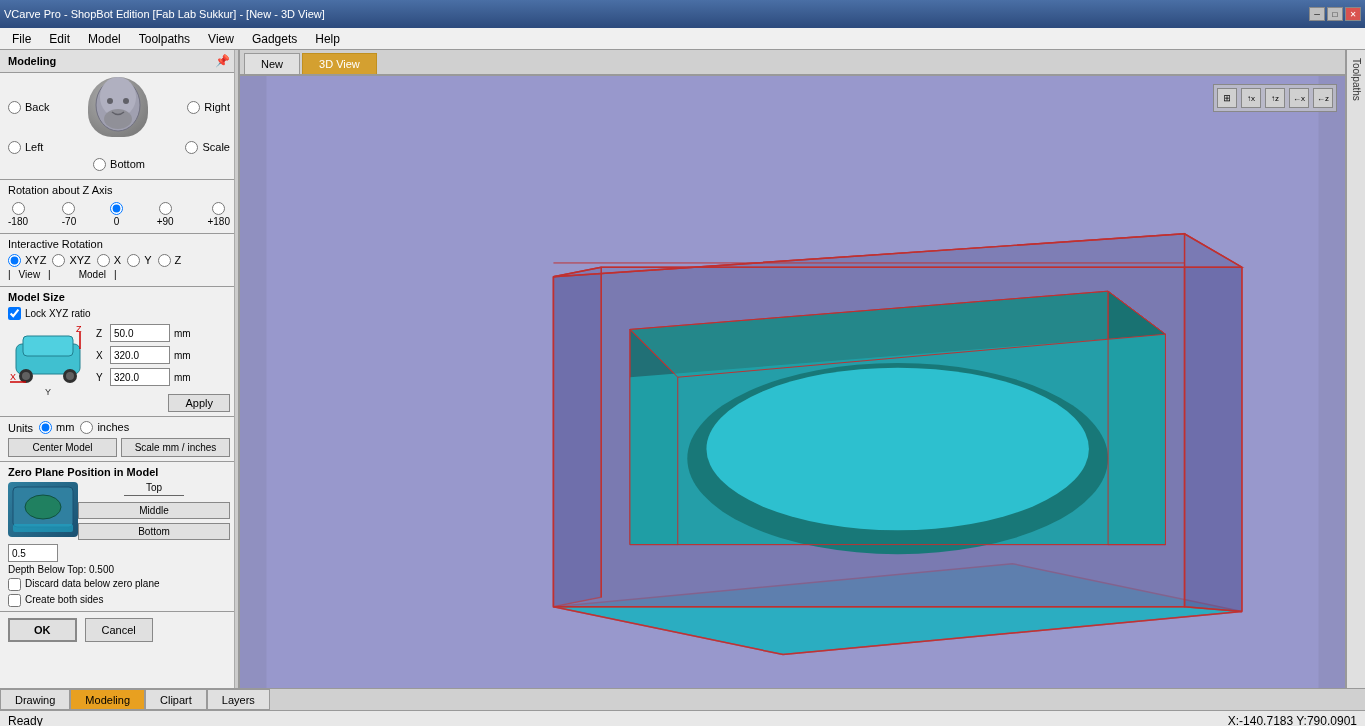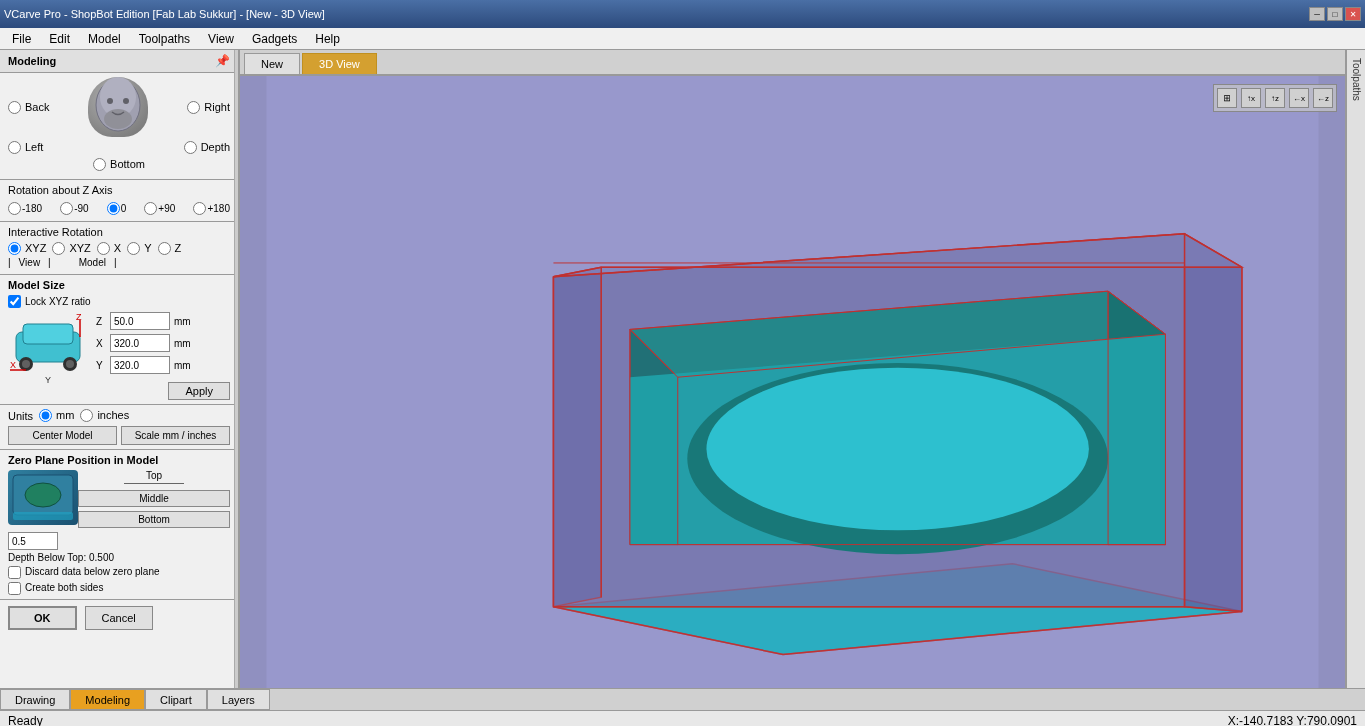--- a/index.html
+++ b/index.html
@@ -26,21 +26,21 @@
     
     .view-section { padding: 4px 8px; }
     .head-img { width: 60px; height: 60px; background: radial-gradient(circle at 40% 35%, #b0b0b0, #707070); border-radius: 50% 50% 40% 40%; position: relative; }
     .radio-row { display: flex; gap: 4px; font-size: 11px; }
     
     
     .section { border-top: 1px solid #999; margin-top: 4px; padding-top: 4px; padding: 4px 8px; }
     
     
     .rotation-row { display: flex; justify-content: space-between; align-items: center; padding: 2px 0; }
-    .rot-option { display: flex; align-items: center; font-size: 10px; gap: 1px; }
+    .rot-option { display: flex; flex-direction: column; align-items: center; font-size: 10px; gap: 1px; }
     
     
     .ir-section { border-top: 1px solid #999; padding: 4px 8px; }
     .ir-title { font-weight: normal; font-size: 11px; margin-bottom: 4px; }
     .ir-options { display: flex; align-items: center; gap: 6px; flex-wrap: wrap; }
     .ir-labels { display: flex; gap: 8px; font-size: 10px; padding: 2px 0; }
     
     
     .ms-section { border-top: 1px solid #999; padding: 4px 8px; }
     .ms-title { font-weight: bold; font-size: 11px; margin-bottom: 4px; }
@@ -167,42 +167,42 @@
       </div>
 
       <div style="display:flex; align-items:center; justify-content:space-between; margin-bottom:4px;">
         <label class="radio-row">
           <input type="radio" name="view" style="">
           <span>Left</span>
         </label>
         <div style="width:60px;"></div>
         <label class="radio-row">
           <input type="radio" name="view" style="">
-          <span>Depth</span>
+          <span>Scale</span>
         </label>
       </div>
 
       <div style="display:flex; justify-content:center;">
         <label class="radio-row">
           <input type="radio" name="view" style="">
           <span>Bottom</span>
         </label>
       </div>
     </div>
 
     <div class="section">
       <div style="font-size:11px; margin-bottom:4px;">Rotation about Z Axis</div>
       <div class="rotation-row">
         <div class="rot-option">
           <input type="radio" name="rotz" style="">
           <span>-180</span>
         </div>
         <div class="rot-option">
           <input type="radio" name="rotz" style="">
-          <span>-90</span>
+          <span>-70</span>
         </div>
         <div class="rot-option">
           <input type="radio" name="rotz" checked="" style="">
           <span>0</span>
         </div>
         <div class="rot-option">
           <input type="radio" name="rotz" style="">
           <span>+90</span>
         </div>
         <div class="rot-option">

